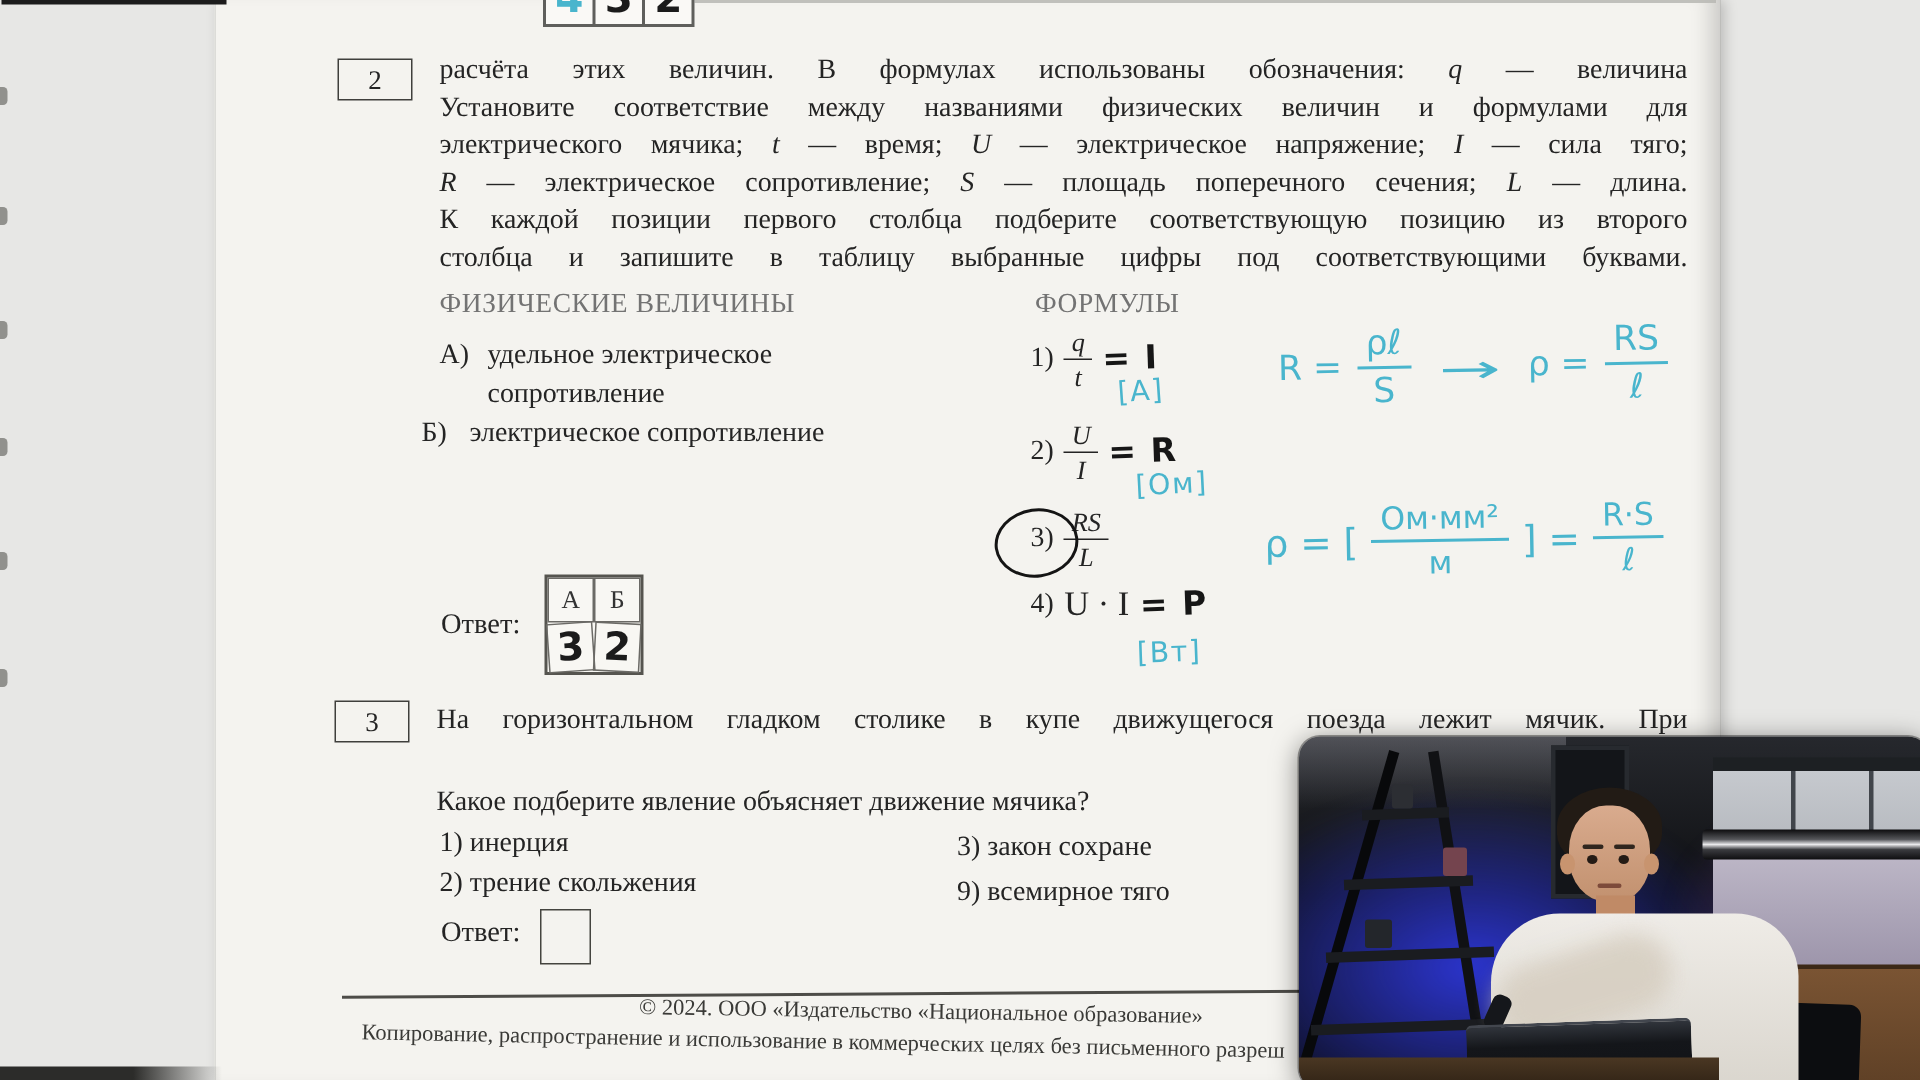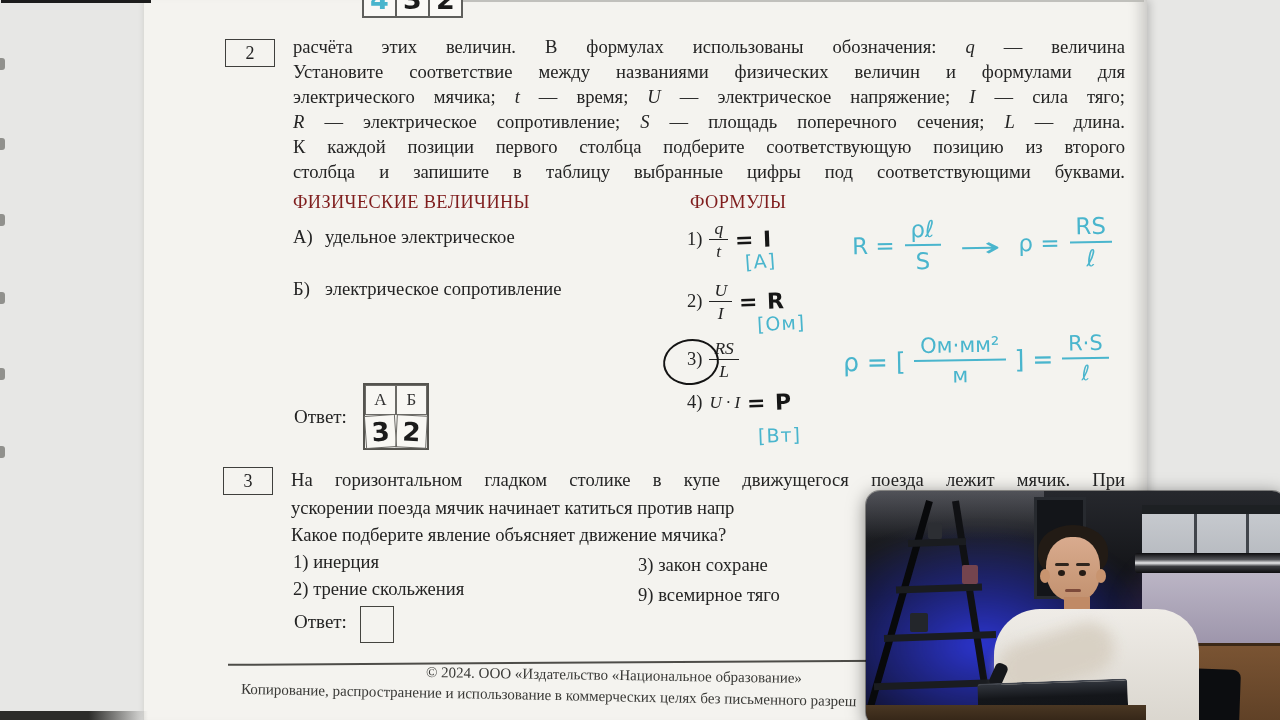--- a/index.html
+++ b/index.html
@@ -32,32 +32,32 @@
 
   
   .qbox{width:48px;height:26px;border:1.6px solid #3f3f3c;display:flex;align-items:center;
         justify-content:center;font-size:18px;background:transparent;}
 
   
   .q2text{left:149px;top:34px;width:832px;}
   .q2text .ln{font-size:18.6px;line-height:25.1px;text-align:justify;text-align-last:justify;
               white-space:nowrap;}
   .it{font-style:italic;}
-  .colhead{font-size:18.3px;letter-spacing:.4px;color:#7f1d1d;}
+  .colhead{font-size:18.3px;letter-spacing:.4px;color:#737373;}
   .qty{font-size:18.6px;line-height:25.5px;}
   .qty .lbl{display:inline-block;width:32px;}
 
   
   .formula-row{left:543px;display:flex;align-items:center;gap:7px;}
   .fnum{font-size:18.5px;}
   .frac{display:inline-flex;flex-direction:column;align-items:center;font-style:italic;
         font-size:17.5px;line-height:20px;}
   .frac .ft{padding:0 5px 1px;border-bottom:1.4px solid #232323;}
   .frac .fb{padding-top:1px;}
-  .finline{font-style:italic;font-size:17px;}
+  .finline{font-size:23px;}
   .hand-eq{font-size:22px;font-weight:600;letter-spacing:1px;transform:rotate(-2deg);}
   .hand-note{position:absolute;font-size:19px;font-weight:500;letter-spacing:1px;
              transform:rotate(-4deg);}
   .circle3{left:519px;top:339px;width:52px;height:42px;border:2.6px solid #141414;
            border-radius:50%;transform:rotate(-8deg);}
 
   
   .ans-label{font-size:19px;}
   .ans-table{left:219px;top:383px;display:grid;grid-template-columns:31px 31px;
              grid-template-rows:30px 33px;border:2px solid #55544f;background:#f8f7f3;}
@@ -169,22 +169,23 @@
       <div class="ln"><span class="it">R</span><span> — электрическое сопротивление; </span><span class="it">S</span><span> — площадь поперечного сечения; </span><span class="it">L</span><span> — длина.</span></div>
       <div class="ln"><span>К каждой позиции первого столбца подберите соответствующую позицию из второго</span></div>
       <div class="ln"><span>столбца и запишите в таблицу выбранные цифры под соответствующими буквами.</span></div>
     </div>
 
     <div class="abs colhead" style="left:149px;top:192px">ФИЗИЧЕСКИЕ ВЕЛИЧИНЫ</div>
     <div class="abs colhead" style="left:546px;top:192px">ФОРМУЛЫ</div>
 
     <div class="abs qty" style="left:149px;top:224px;width:330px">
       <span class="lbl">А)</span><span>удельное электрическое</span>
-    </div>
-    <div class="abs qty" style="left:149px;top:276px;width:360px">
+      <div style="padding-left:32px">сопротивление</div>
+    </div>
+    <div class="abs qty" style="left:137px;top:276px;width:360px">
       <span class="lbl">Б)</span><span>электрическое сопротивление</span>
     </div>
 
     <div class="abs formula-row" style="top:218px">
       <span class="fnum">1)</span>
       <span class="frac">
         <span class="ft">q</span>
         <span class="fb">t</span>
       </span>
       <span class="hand hand-eq black-ink">= I</span>
@@ -249,21 +250,20 @@
       <div class="ans-cell ans-head">А</div>
       <div class="ans-cell ans-head">Б</div>
       <div class="ans-cell ans-val hand rot-l" data-ink="black">3</div>
       <div class="ans-cell ans-val hand rot-r" data-ink="black">2</div>
     </div>
 
     <div class="abs qbox" style="left:79px;top:467px">
       <span>3</span>
     </div>
     <div class="abs q3line justify-last" style="left:147px;top:466px;width:834px">На горизонтальном гладком столике в купе движущегося поезда лежит мячик. При</div>
-    <div class="abs q3line" style="left:147px;top:494px">ускорении поезда мячик начинает катиться против напр</div>
     <div class="abs q3line" style="left:147px;top:521px">Какое подберите явление объясняет движение мячика?</div>
 
     <div class="abs opt" style="left:149px;top:548px">1) инерция</div>
     <div class="abs opt" style="left:149px;top:575px">2) трение скольжения</div>
     <div class="abs opt" style="left:494px;top:551px">3) закон сохране</div>
     <div class="abs opt" style="left:494px;top:581px">9) всемирное тяго</div>
 
     <div class="abs ans-label" style="left:150px;top:611px">Ответ:</div>
     <div class="abs ans-empty"></div>
 

